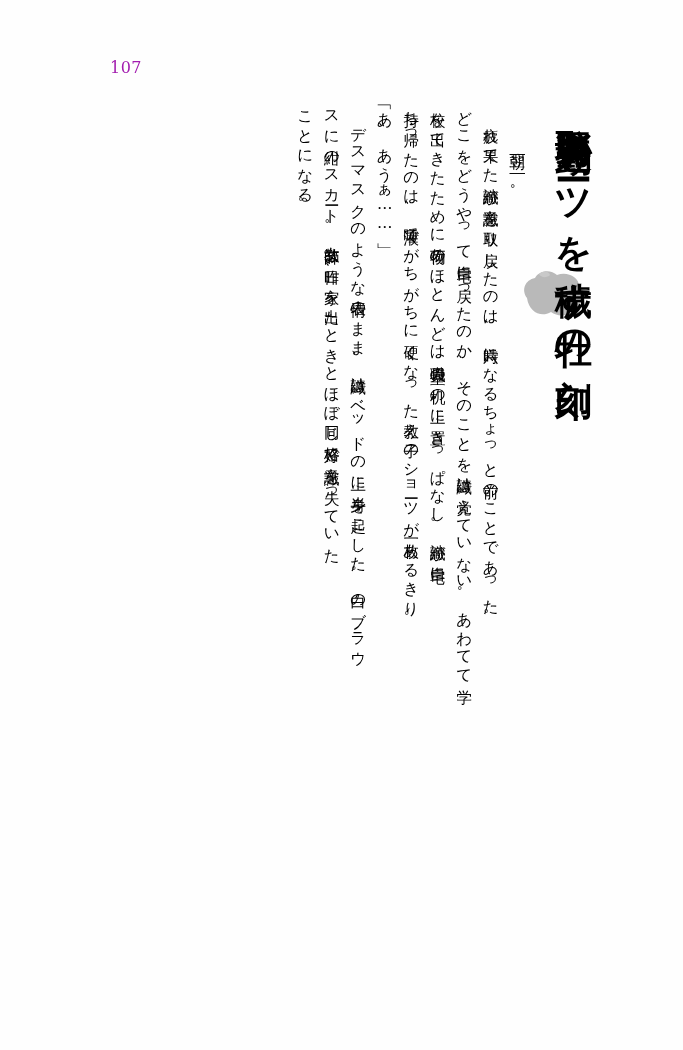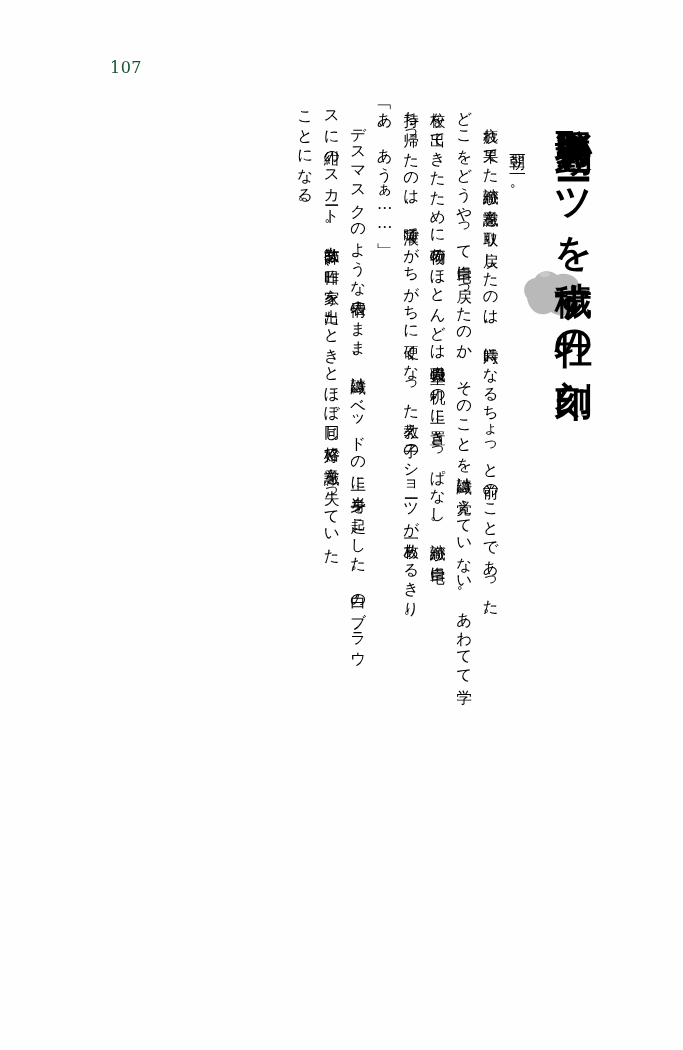--- a/index.html
+++ b/index.html
@@ -23,21 +23,21 @@
   }
 
   
   .page-number {
     position: absolute;
     left: 110px;
     top: 58px;
     font-size: 16px;
     font-family: "DejaVu Serif", "Liberation Serif", serif;
     letter-spacing: 0.5px;
-    color: #14532d;
+    color: #a21caf;
   }
 
   
   .vtext {
     position: absolute;
     top: 100px;
     right: 90px;
     height: 860px;
     display: flex;
     flex-direction: row;

